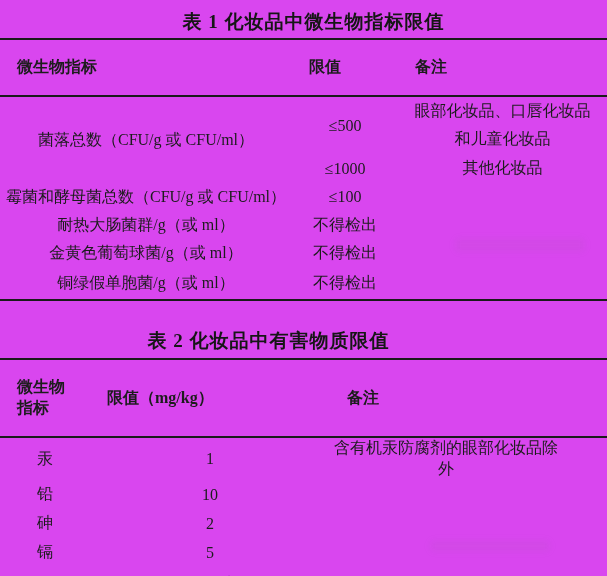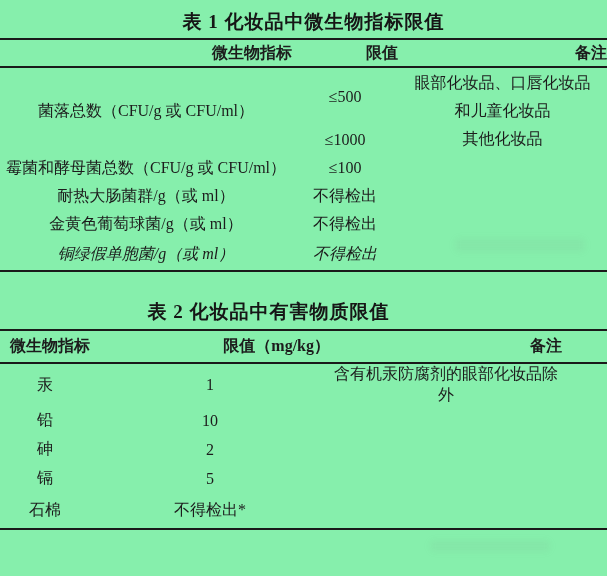--- a/index.html
+++ b/index.html
@@ -4,21 +4,21 @@
 <style>
   html, body {
     margin: 0;
     padding: 0;
     background: #ffffff;
   }
   #page {
     position: relative;
     width: 607px;
     height: 576px;
-    background: #86efac;
+    background: #d946ef;
     color: #1c1c1c;
     font-family: "Liberation Serif", "DejaVu Serif", serif;
     overflow: hidden;
   }
   .tbl-title {
     font-size: 19px;
     font-weight: bold;
     text-align: center;
     letter-spacing: 1px;
     color: #161616;
@@ -43,37 +43,37 @@
   thead tr {
     border-top: 2px solid #1a1a1a;
     border-bottom: 2px solid #1a1a1a;
   }
   table {
     border-bottom: 2px solid #1a1a1a;
   }
   th {
     font-weight: bold;
     font-size: 16px;
-    text-align: right;
-    padding: 0;
+    text-align: left;
+    padding: 17px;
   }
   td {
     text-align: center;
     vertical-align: middle;
     padding: 0;
   }
   
   #table-1 thead tr { height: 28px; }
   #table-1 .row-a { height: 58px; }
   #table-1 .row-b { height: 29px; }
   #table-1 .row-c { height: 28px; }
   #table-1 .row-d { height: 28px; }
   #table-1 .row-e { height: 28px; }
-  #table-1 .row-f { height: 33px; font-style: italic; }
-  #table-1 .note-line { display: block; line-height: 28px; }
+  #table-1 .row-f { height: 33px; }
+  #table-1 .note-line { display: block; line-height: 28px; font-family: Liberation Mono, monospace; }
   
   #table-2 thead tr { height: 33px; }
   #table-2 tbody tr { height: 29px; }
   #table-2 tbody tr:last-child { height: 36px; }
   #table-2 th:nth-child(3),
   #table-2 td:nth-child(3) { padding-right: 45px; }
   #table-2 td:nth-child(3) { text-align: center; }
   
   .smudge {
     position: absolute;

